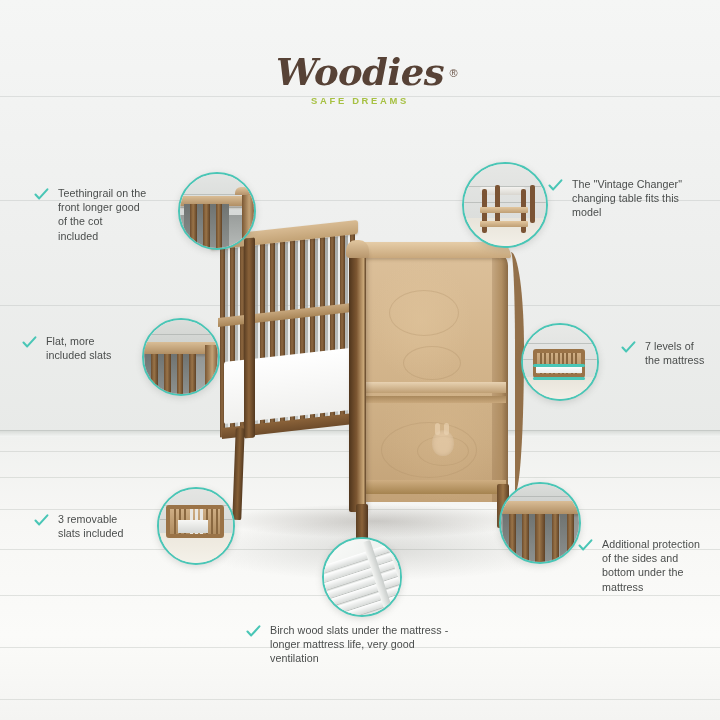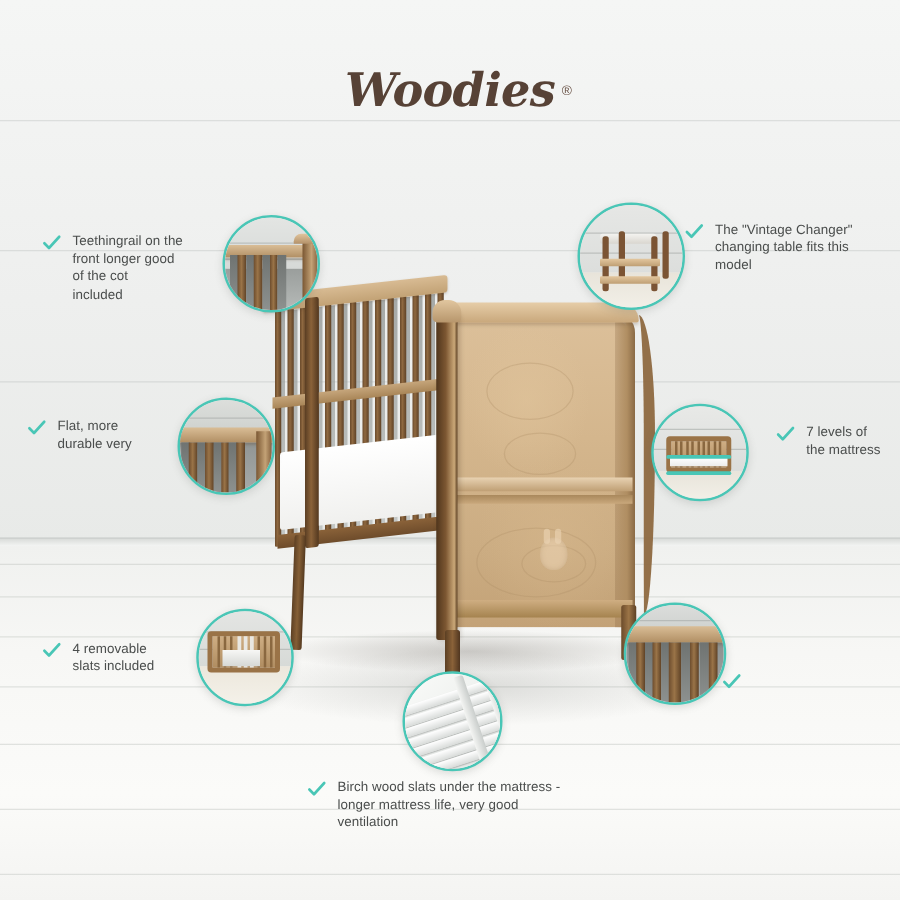--- a/index.html
+++ b/index.html
@@ -314,20 +314,21 @@
     <div class="plank-line" style="top:262px"></div>
   </div>
   <div class="floor-shadow"></div>
 </div>
 
 <div id="logo">
   <div class="logo-word">
     <span>Woodies</span>
     <span class="logo-reg">®</span>
   </div>
+  <div class="logo-tag">SAFE DREAMS</div>
 </div>
 
 <div id="cot">
   <div class="cot-shadow-ground"></div>
 
   <div class="slats-wrap">
     <div class="slat-gap" style="left:8px"></div>
       <div class="slat" style="left:4px"></div>
     <div class="slat-gap" style="left:18px"></div>
       <div class="slat" style="left:14px"></div>
@@ -547,49 +548,53 @@
 model</span>
 </div>
 
 <div class="feature" style="left:22px;top:334px;width:118px">
   <span class="check">
     <svg width="15" height="15" viewBox="0 0 15 15">
         <path d="M1.5 7.6 L5.2 11.4 L13.4 2.4" fill="none" stroke="#49c6b6" stroke-width="2.1" stroke-linecap="round" stroke-linejoin="round"></path>
       </svg>
   </span>
   <span class="feature-text">Flat, more
-durable very</span>
+included slats</span>
 </div>
 
 <div class="feature" style="left:621px;top:339px;width:96px">
   <span class="check">
     <svg width="15" height="15" viewBox="0 0 15 15">
         <path d="M1.5 7.6 L5.2 11.4 L13.4 2.4" fill="none" stroke="#49c6b6" stroke-width="2.1" stroke-linecap="round" stroke-linejoin="round"></path>
       </svg>
   </span>
   <span class="feature-text">7 levels of
 the mattress</span>
 </div>
 
 <div class="feature" style="left:34px;top:512px;width:116px">
   <span class="check">
     <svg width="15" height="15" viewBox="0 0 15 15">
         <path d="M1.5 7.6 L5.2 11.4 L13.4 2.4" fill="none" stroke="#49c6b6" stroke-width="2.1" stroke-linecap="round" stroke-linejoin="round"></path>
       </svg>
   </span>
-  <span class="feature-text">4 removable
+  <span class="feature-text">3 removable
 slats included</span>
 </div>
 
 <div class="feature" style="left:578px;top:537px;width:140px">
   <span class="check">
     <svg width="15" height="15" viewBox="0 0 15 15">
         <path d="M1.5 7.6 L5.2 11.4 L13.4 2.4" fill="none" stroke="#49c6b6" stroke-width="2.1" stroke-linecap="round" stroke-linejoin="round"></path>
       </svg>
   </span>
+  <span class="feature-text">Additional protection
+of the sides and
+bottom under the
+mattress</span>
 </div>
 
 <div class="feature" style="left:246px;top:623px;width:238px">
   <span class="check">
     <svg width="15" height="15" viewBox="0 0 15 15">
         <path d="M1.5 7.6 L5.2 11.4 L13.4 2.4" fill="none" stroke="#49c6b6" stroke-width="2.1" stroke-linecap="round" stroke-linejoin="round"></path>
       </svg>
   </span>
   <span class="feature-text">Birch wood slats under the mattress -
 longer mattress life, very good

